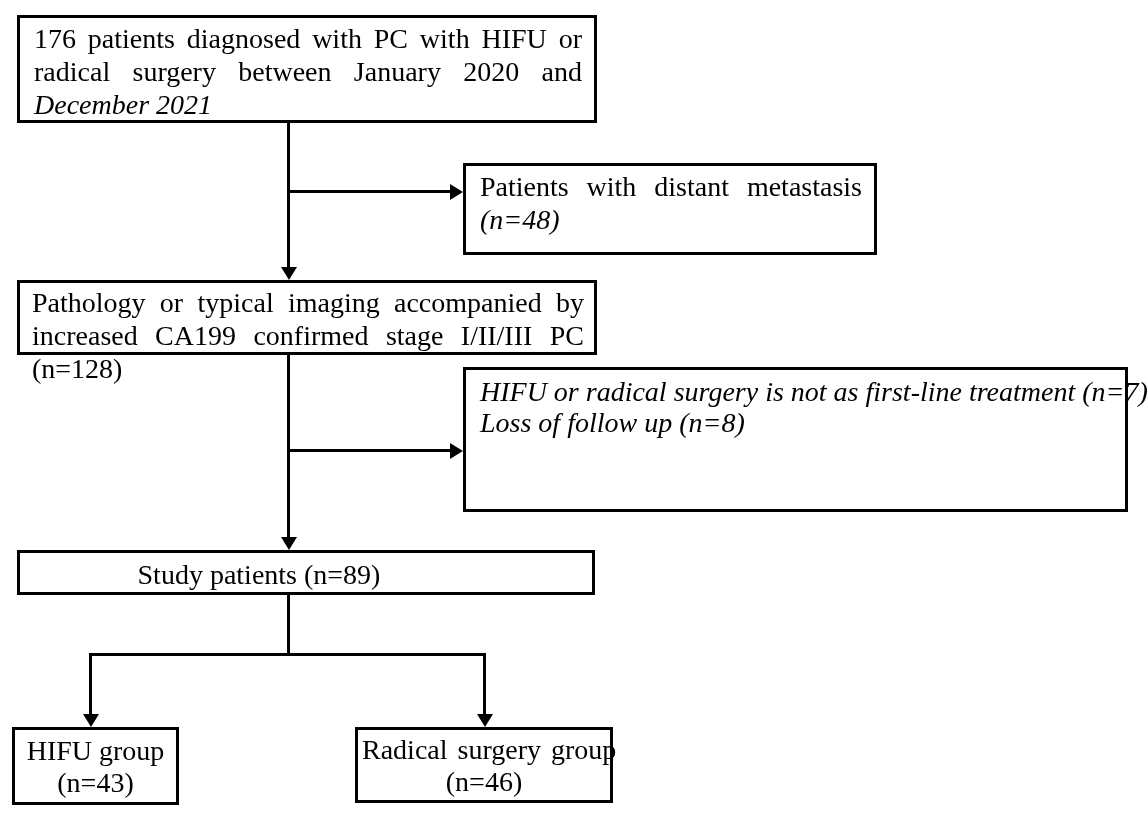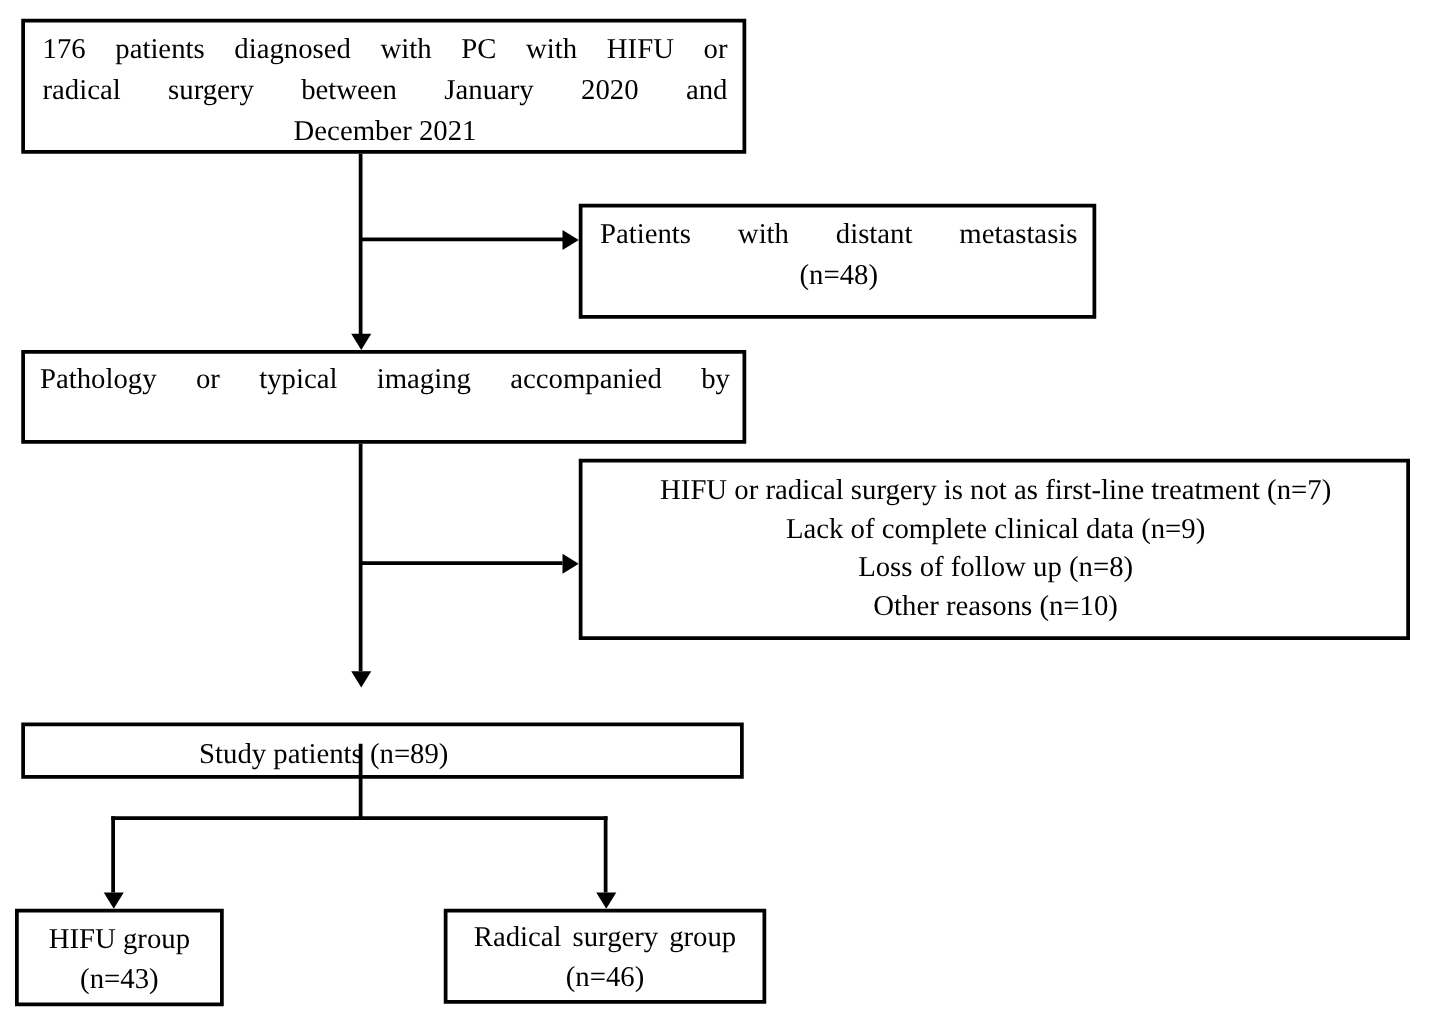--- a/index.html
+++ b/index.html
@@ -6,49 +6,49 @@
     --ink:#000000;
     --paper:#ffffff;
   }
   html,body{margin:0;padding:0;background:var(--paper);}
   .stage{
     position:relative;
     width:1148px;height:823px;
     background:var(--paper);
     font-family:"Liberation Serif","DejaVu Serif",serif;
     color:var(--ink);
-    font-size:23px;
+    font-size:28px;
     overflow:hidden;
   }
   .box{
     position:absolute;
     box-sizing:border-box;
     border:3px solid var(--ink);
     background:var(--paper);
     line-height:33px;
   }
   .box .ln{white-space:nowrap;}
   .just{text-align:justify;text-align-last:justify;-moz-text-align-last:justify;white-space:normal !important;}
-  .leftal{text-align:center;}
+  .leftal{text-align:left;font-style:italic;}
   .centeral{text-align:center;}
   
   .hline,.vline{position:absolute;background:var(--ink);}
   .ah-down{position:absolute;width:0;height:0;
     border-left:8px solid transparent;border-right:8px solid transparent;
     border-top:13px solid var(--ink);}
   .ah-right{position:absolute;width:0;height:0;
     border-top:8px solid transparent;border-bottom:8px solid transparent;
     border-left:13px solid var(--ink);}
 
   
   #box-enrolled{left:17px;top:15px;width:580px;height:108px;padding:4px 12px 0 14px;}
   #box-metastasis{left:463px;top:163px;width:414px;height:92px;padding:4px 12px 0 14px;}
   #box-confirmed{left:17px;top:280px;width:580px;height:75px;padding:3px 10px 0 12px;}
   #box-exclusions{left:463px;top:367px;width:665px;height:145px;padding:6px 12px 0 14px;line-height:31px;}
-  #box-study{left:17px;top:550px;width:578px;height:45px;padding:5px 104px 0 10px;margin-top:28px;}
+  #box-study{left:17px;top:550px;width:578px;height:45px;padding:5px 104px 0 10px;}
   #box-hifu{left:12px;top:727px;width:167px;height:78px;padding:5px 4px 0 4px;line-height:32px;}
   #box-surgery{left:355px;top:727px;width:258px;height:76px;padding:4px 4px 0 4px;line-height:32px;word-spacing:3px;}
 </style>
 </head>
 <body>
 
 <div class="stage">
 
   <div class="box" id="box-enrolled">
     <div class="ln just">176 patients diagnosed with PC with HIFU or</div>
@@ -61,32 +61,31 @@
   <div class="hline" style="left:288px;top:190px;width:163px;height:3px;"></div>
   <div class="ah-right" style="left:450px;top:184px;"></div>
 
   <div class="box" id="box-metastasis">
     <div class="ln just">Patients with distant metastasis</div>
     <div class="ln leftal">(n=48)</div>
   </div>
 
   <div class="box" id="box-confirmed">
     <div class="ln just">Pathology or typical imaging accompanied by</div>
+    <div class="ln just">increased CA199 confirmed stage I/II/III PC (n=128)</div>
   </div>
 
   <div class="vline" style="left:287px;top:355px;width:3px;height:182px;"></div>
   <div class="ah-down" style="left:281px;top:537px;"></div>
   <div class="hline" style="left:288px;top:449px;width:162px;height:3px;"></div>
   <div class="ah-right" style="left:450px;top:443px;"></div>
 
   <div class="box" id="box-exclusions">
     <div class="ln leftal">HIFU or radical surgery is not as first-line treatment (n=7)</div>
-    <div class="ln leftal">Lack of complete clinical data (n=9)</div>
     <div class="ln leftal">Loss of follow up (n=8)</div>
-    <div class="ln leftal">Other reasons (n=10)</div>
   </div>
 
   <div class="box centeral" id="box-study">
     <div class="ln">Study patients (n=89)</div>
   </div>
 
   <div class="vline" style="left:287px;top:595px;width:3px;height:61px;"></div>
   <div class="hline" style="left:89px;top:653px;width:397px;height:3px;"></div>
   <div class="vline" style="left:89px;top:653px;width:3px;height:61px;"></div>
   <div class="ah-down" style="left:83px;top:714px;"></div>

